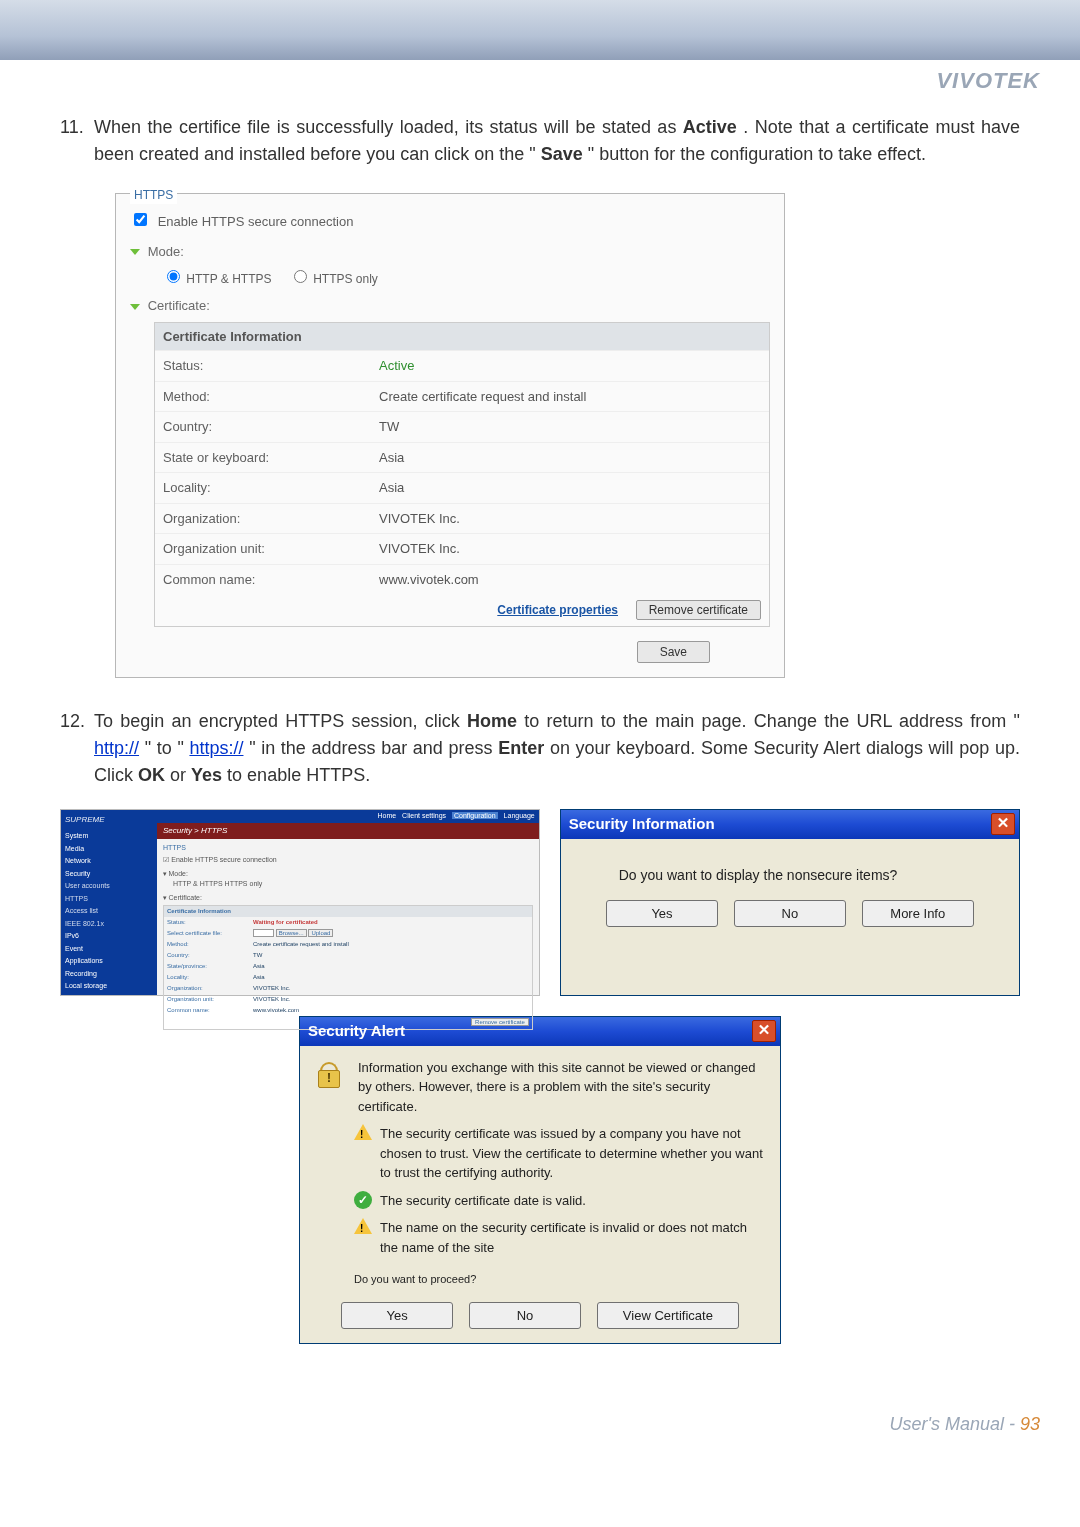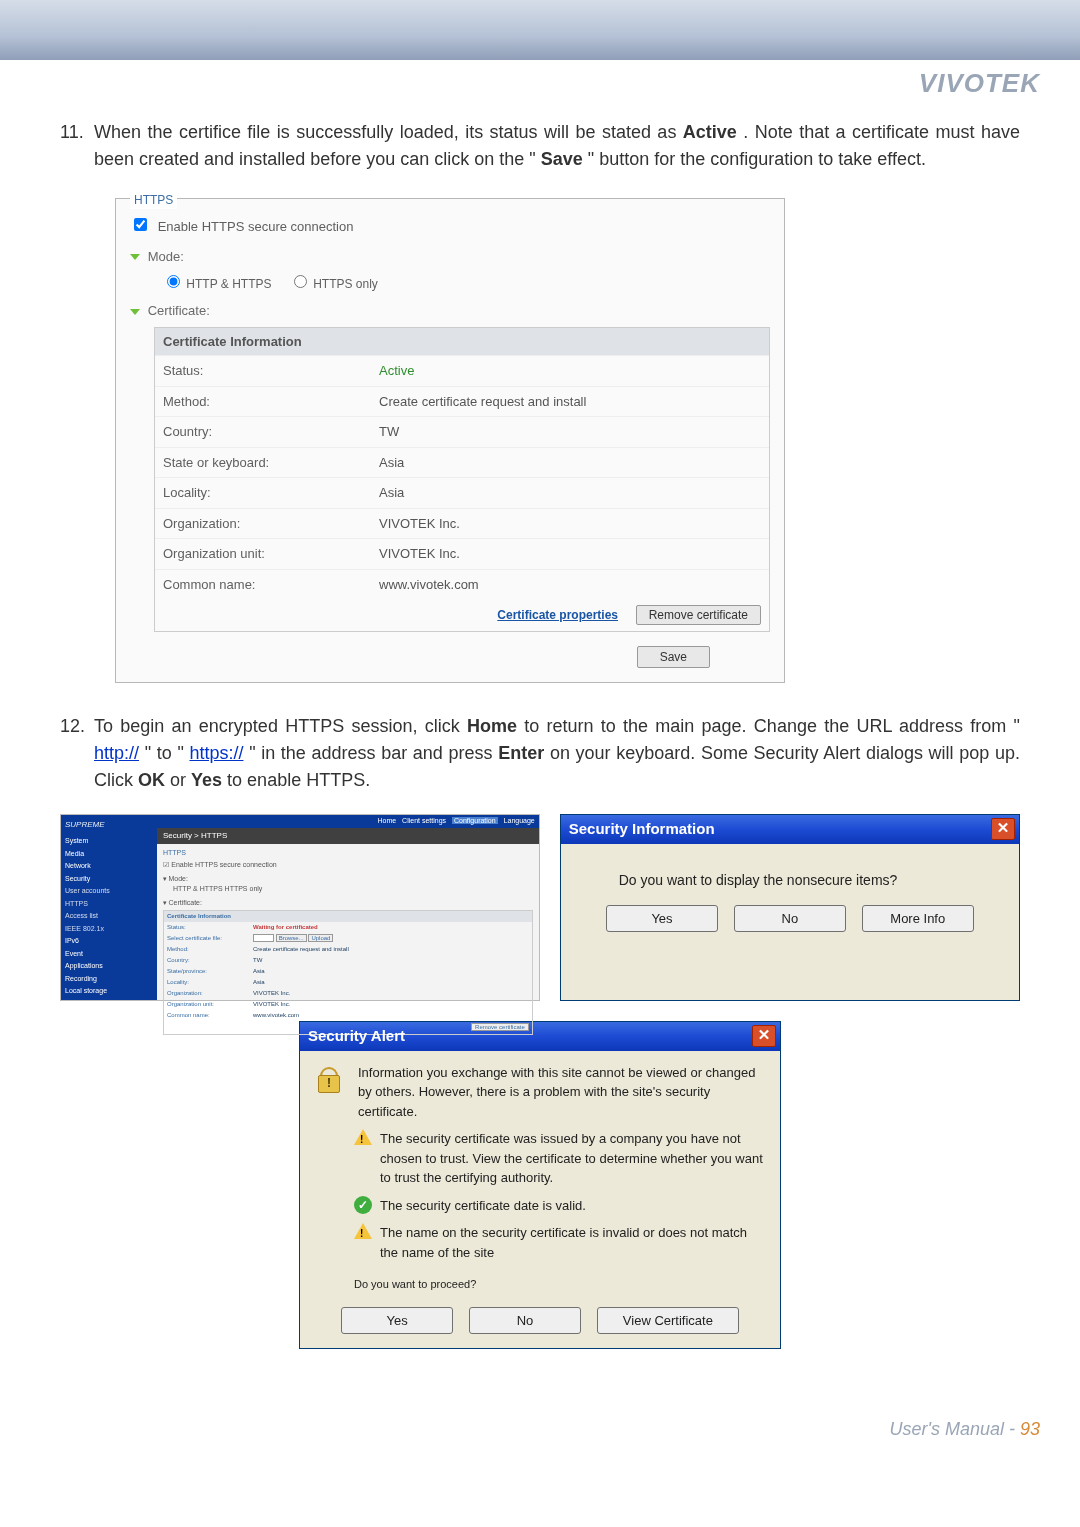--- a/index.html
+++ b/index.html
@@ -11,21 +11,21 @@
   .top-gradient {
     height: 60px;
     background: linear-gradient(to bottom, #d5dde8 0%, #b5c2d6 60%, #909fb8 100%);
   }
   .brand-bar {
     text-align: right;
     padding: 8px 40px 20px 0;
     font-style: italic;
     font-weight: bold;
     color: #9aa6b6;
-    font-size: 26px;
+    font-size: 22px;
     letter-spacing: 1px;
   }
   .page {
     padding: 0 60px 0 60px;
     color: #333;
     font-size: 18px;
     line-height: 1.5;
   }
   .step {
     display: flex;
@@ -118,24 +118,25 @@
   }
   .mini-side {
     width: 96px;
     background: #0a3a99;
     color: #fff;
     font-size: 7px;
     padding-top: 2px;
   }
   .mini-side div { padding: 1px 4px; }
   .mini-bread {
-    background: #404040;
+    background: #7f1d1d;
     color: #fff;
     font-size: 8px;
     padding: 2px 6px;
+    font-style: italic;
   }
   .mini-body { flex: 1; }
   .mini-body .inner { padding: 4px 6px; }
   .mini-status { color: #c53a3a; font-weight: bold; }
   .mini-top-links { background:#0a3a99; color:#fff; text-align:right; font-size:7px; padding:1px 4px; }
   .mini-top-links span { margin-left:4px; }
   .mini-top-links .cfg { background:#4a80d0; padding:0 2px; }
 
   
   .win-dialog {

